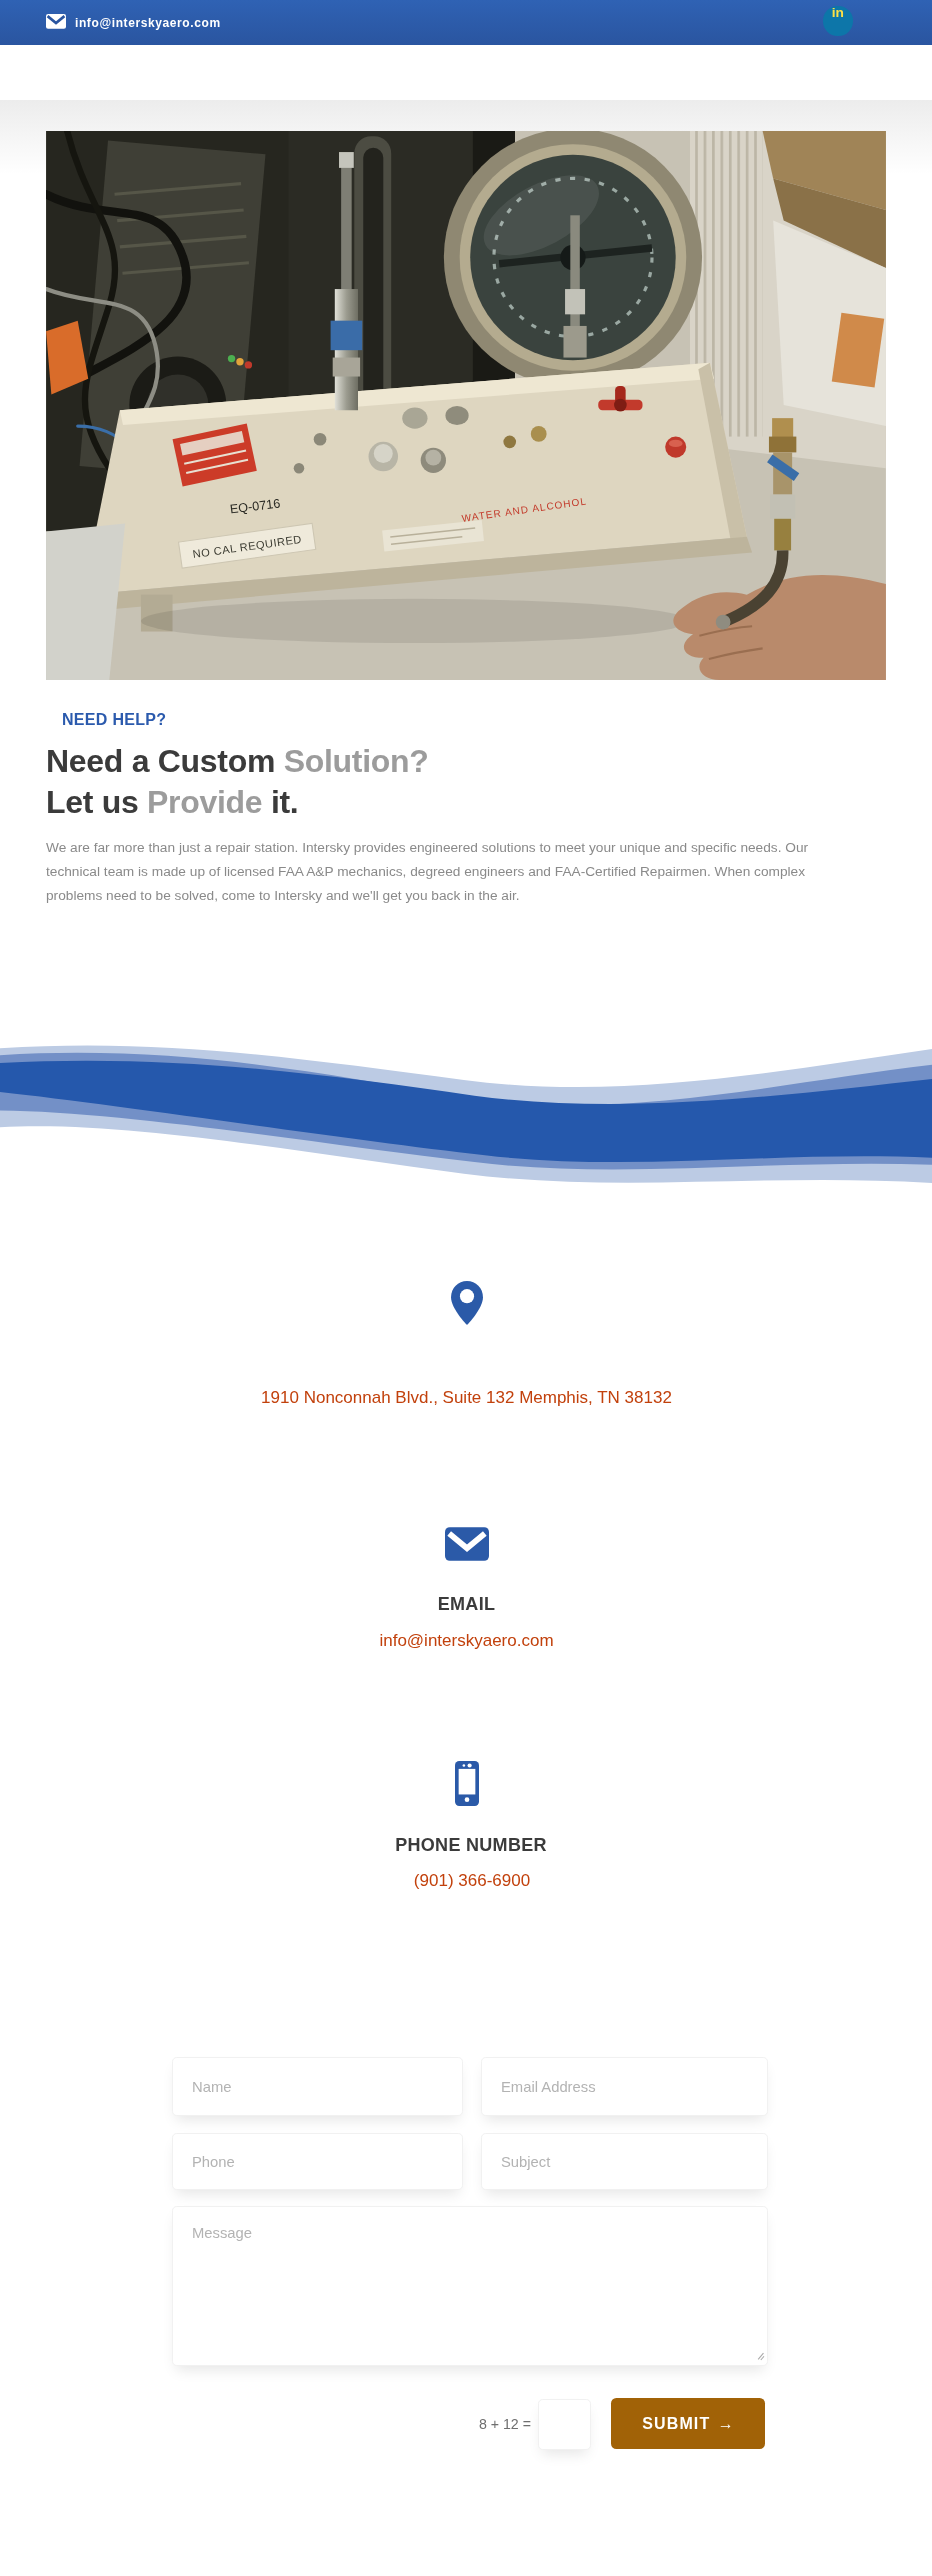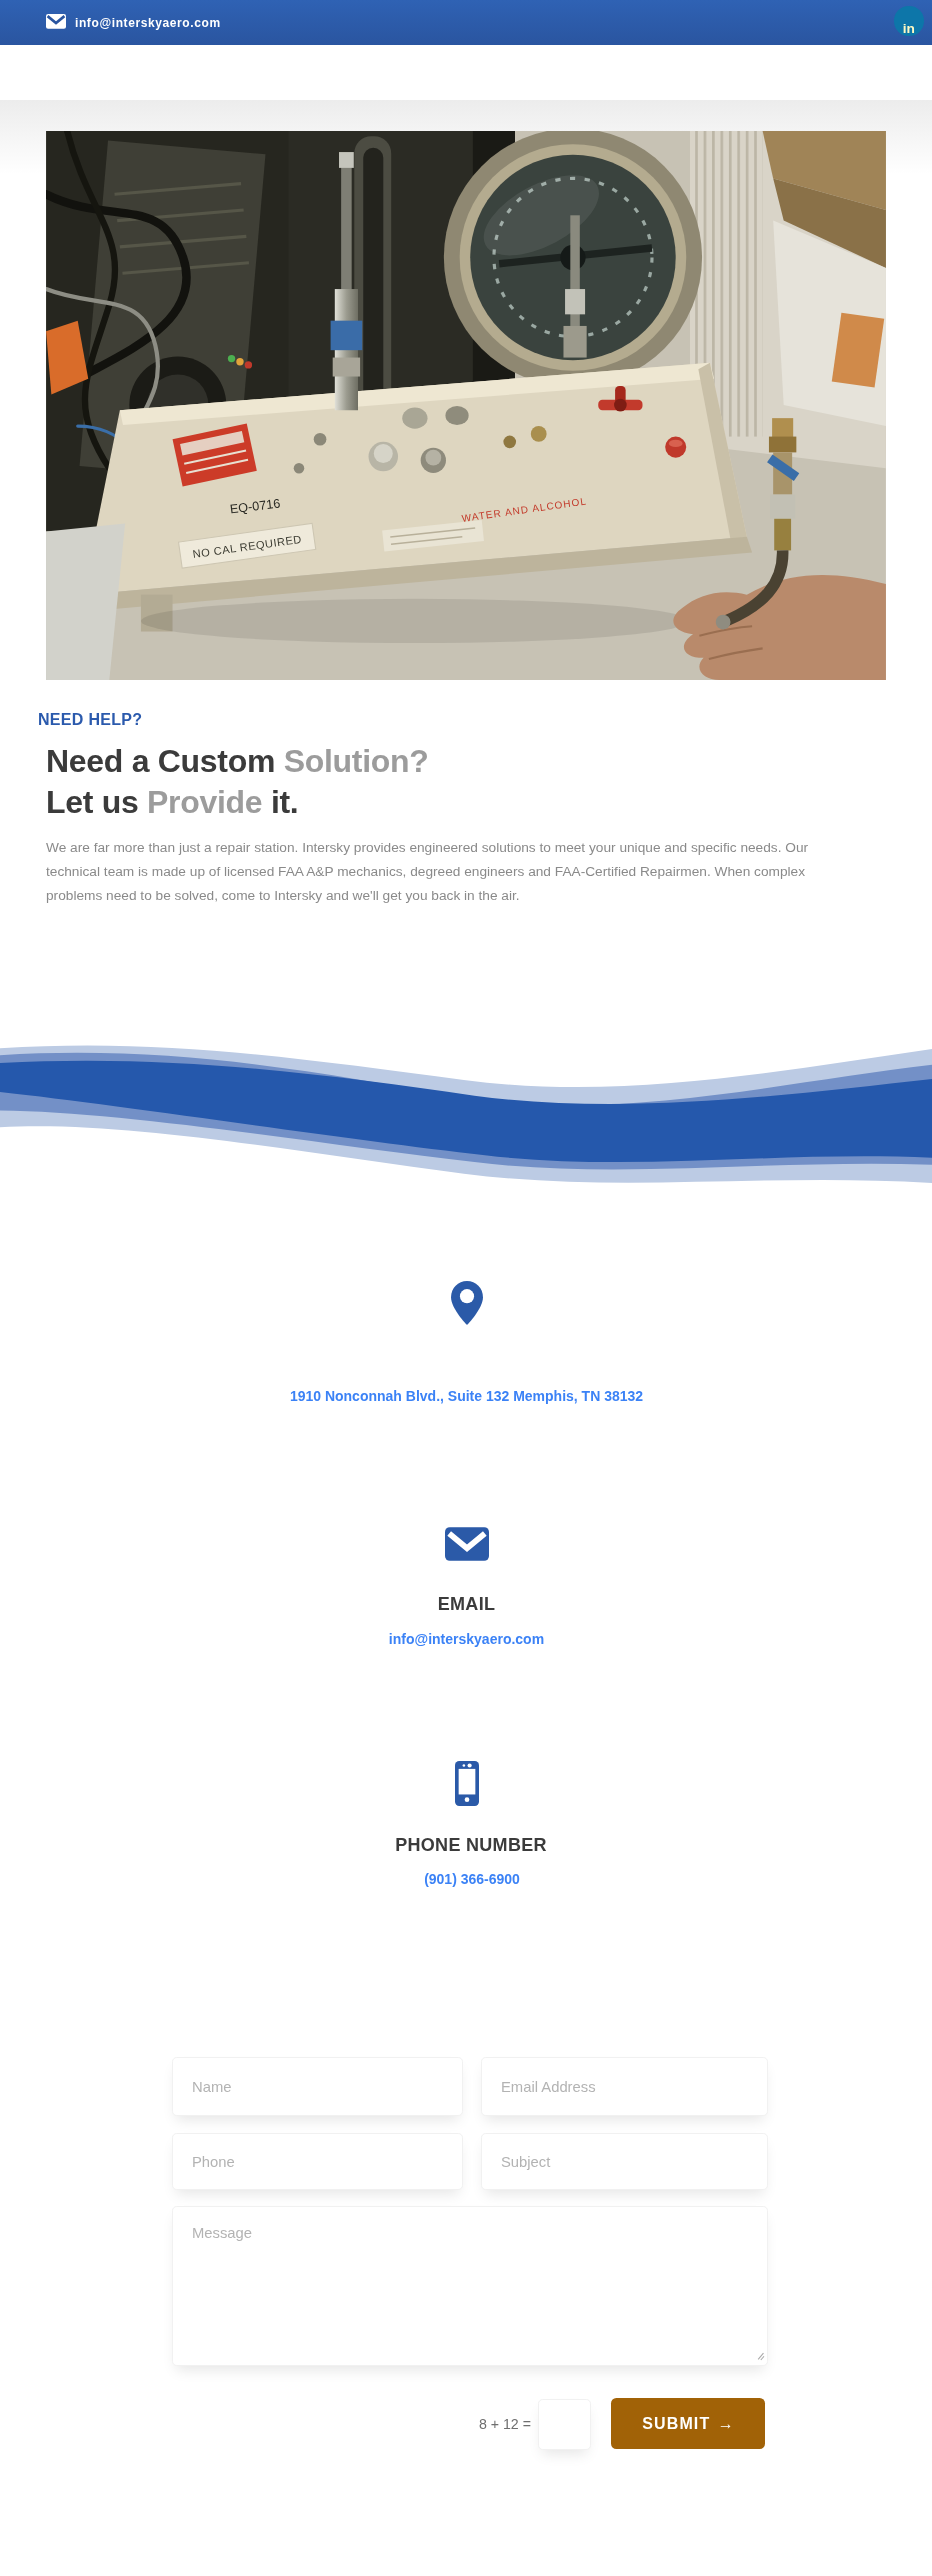--- a/index.html
+++ b/index.html
@@ -4,49 +4,49 @@
 <style>
   html,body{margin:0;padding:0;background:#ffffff;}
   .page{position:relative;width:933px;height:2576px;margin:0 auto;background:#ffffff;
         font-family:"Liberation Sans",sans-serif;overflow:hidden;}
 
   
   .topbar{position:absolute;left:0;top:0;width:933px;height:45px;
           background:linear-gradient(180deg,#2f62b4 0%,#2a55a0 100%);}
   .topbar-left{position:absolute;left:46px;top:0;height:45px;display:flex;align-items:center;gap:9px;}
   .topbar-email{color:#ffffff;font-size:12px;font-weight:700;letter-spacing:0.6px;}
-  .linkedin{position:absolute;left:894px;top:6.3px;width:29.5px;height:29.5px;border-radius:50%;
-            background:#0d76a9;display:flex;align-items:flex-end;justify-content:center;
-            color:#fef9c3;font-weight:700;font-size:13.7px;line-height:1;}
+  .linkedin{position:absolute;left:823px;top:6.3px;width:29.5px;height:29.5px;border-radius:50%;
+            background:#0d76a9;display:flex;align-items:flex-start;justify-content:center;
+            color:#fde047;font-weight:700;font-size:13.7px;line-height:1;}
 
   
   .header{position:absolute;left:0;top:45px;width:933px;height:55px;background:#ffffff;}
   .search-wrap{position:absolute;left:314px;top:61px;width:20px;height:22px;}
   .hamburger{position:absolute;left:356px;top:66px;width:21px;}
   .hamburger .bar{width:21px;height:3.7px;background:#2270b8;border-radius:0.8px;margin-bottom:3.2px;}
 
   
   .hero-fade{position:absolute;left:0;top:100px;width:933px;height:74px;
              background:linear-gradient(180deg,#ececec 0%,#ffffff 100%);}
   .photo{position:absolute;left:46px;top:131px;width:840px;height:549px;}
-  .eyebrow{position:absolute;left:38px;top:711px;font-size:16px;font-weight:800;
+  .eyebrow{position:absolute;left:62px;top:711px;font-size:16px;font-weight:800;
            letter-spacing:0.3px;color:#2b5aad;text-align:right;}
   .h2{position:absolute;left:46px;top:741px;font-size:32px;font-weight:800;
       line-height:41px;color:#3b3b3b;letter-spacing:-0.3px;}
   .h2 .muted{color:#9c9c9c;}
   .lead{position:absolute;left:46px;top:836px;width:793px;font-size:13.7px;
         line-height:24px;color:#8a8a8a;}
 
   
   .wave{position:absolute;left:0;top:1042px;width:933px;height:158px;}
 
   
   .center-item{position:absolute;left:0;right:0;text-align:center;}
   .card-title{font-size:18px;font-weight:800;letter-spacing:0.3px;color:#3b3b3b;}
-  .card-text{font-size:14px;color:#3b82f6;font-weight:bold;}
+  .card-text{font-size:17px;color:#c2410c;}
 
   
   .field{position:absolute;background:#ffffff;border:0.5px solid #f1f1f1;border-radius:4.7px;
          box-shadow:0 7.4px 13.7px -4.2px rgba(0,0,0,0.10);font-family:"Liberation Sans",sans-serif;
          font-size:14.8px;color:#555;padding:0 0 0 19px;box-sizing:border-box;outline:none;}
   .field::placeholder{color:#b3b3b3;opacity:1;}
   textarea.field{padding-top:18px;resize:none;}
   .captcha-label{position:absolute;left:453px;top:2416px;width:78px;text-align:right;
                  font-size:14.2px;color:#6f6f6f;}
   .captcha-input{position:absolute;left:538px;top:2399px;width:53px;height:51px;padding:0;

